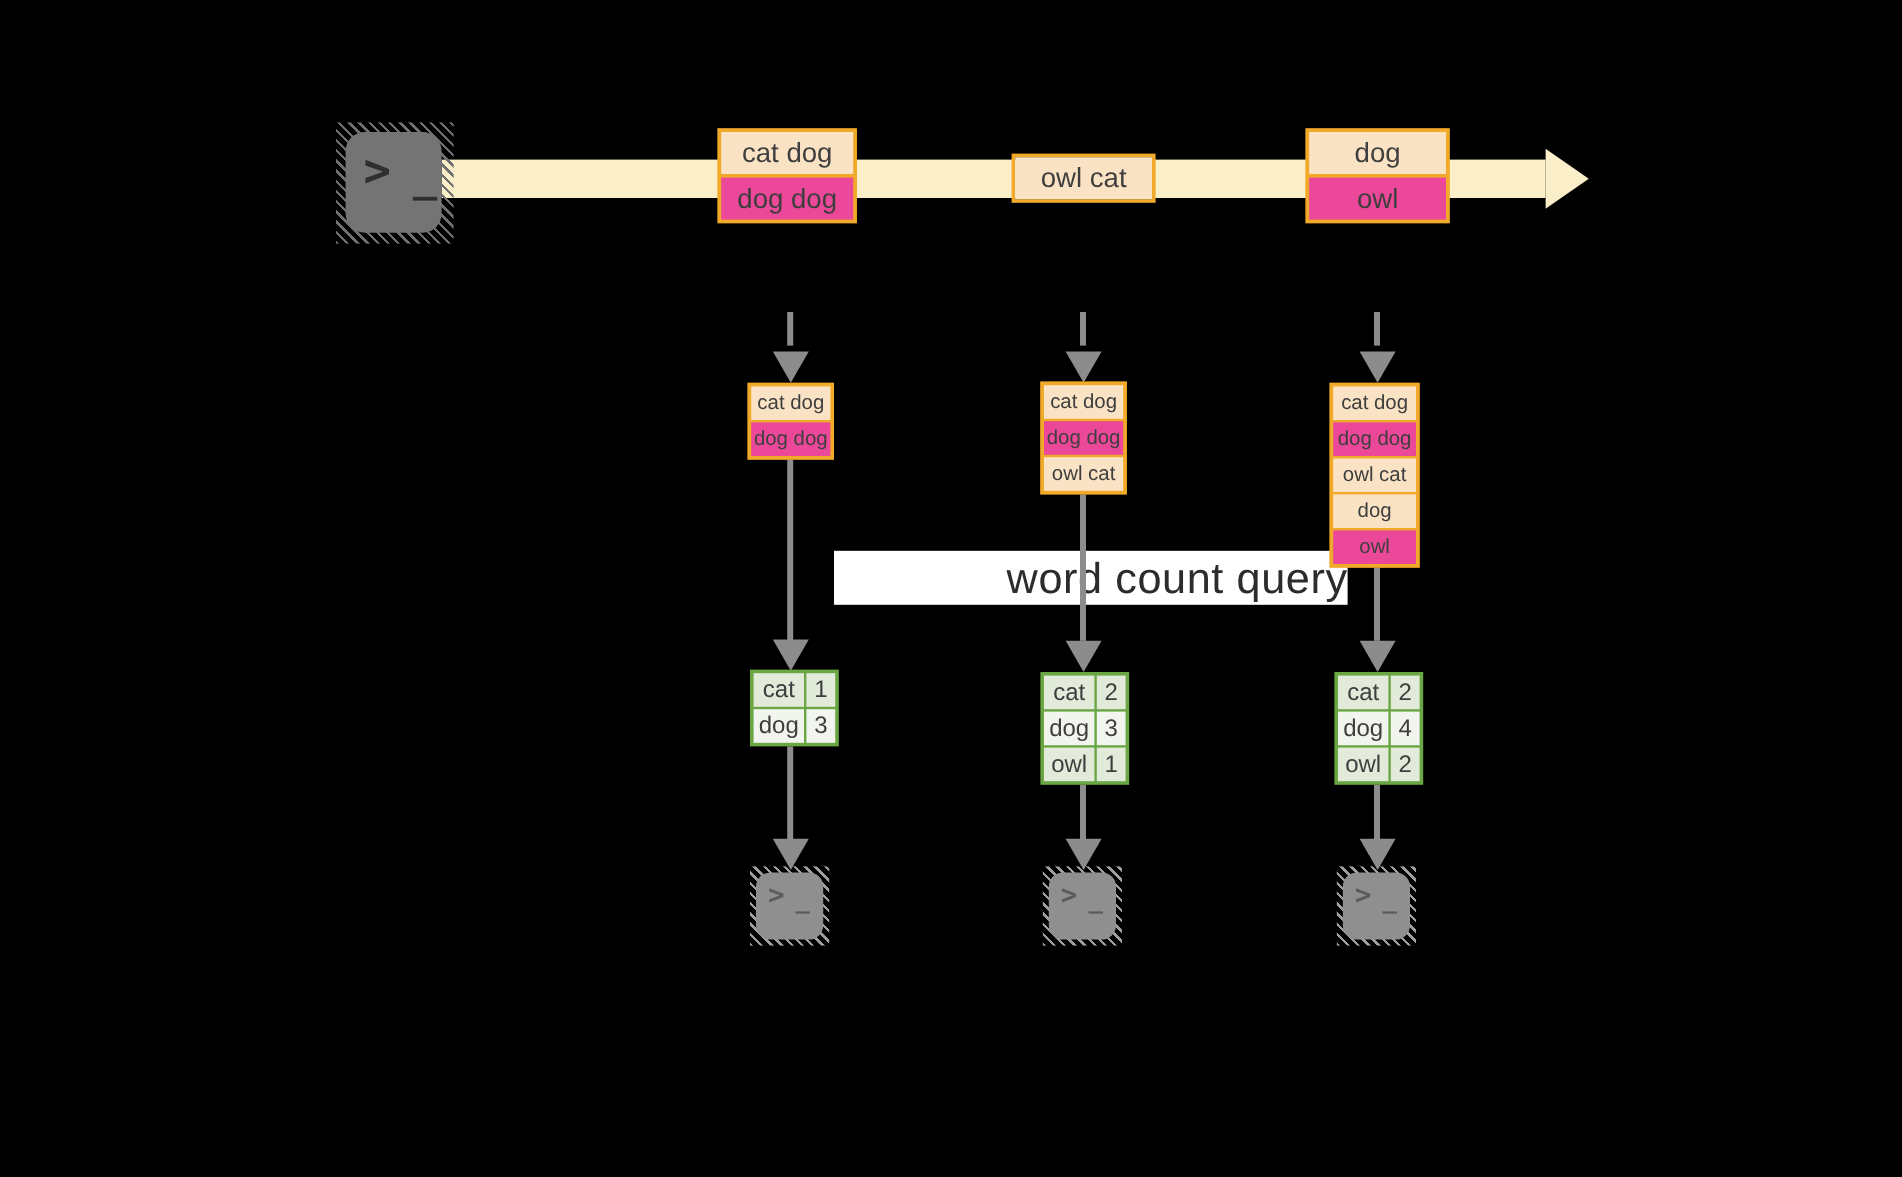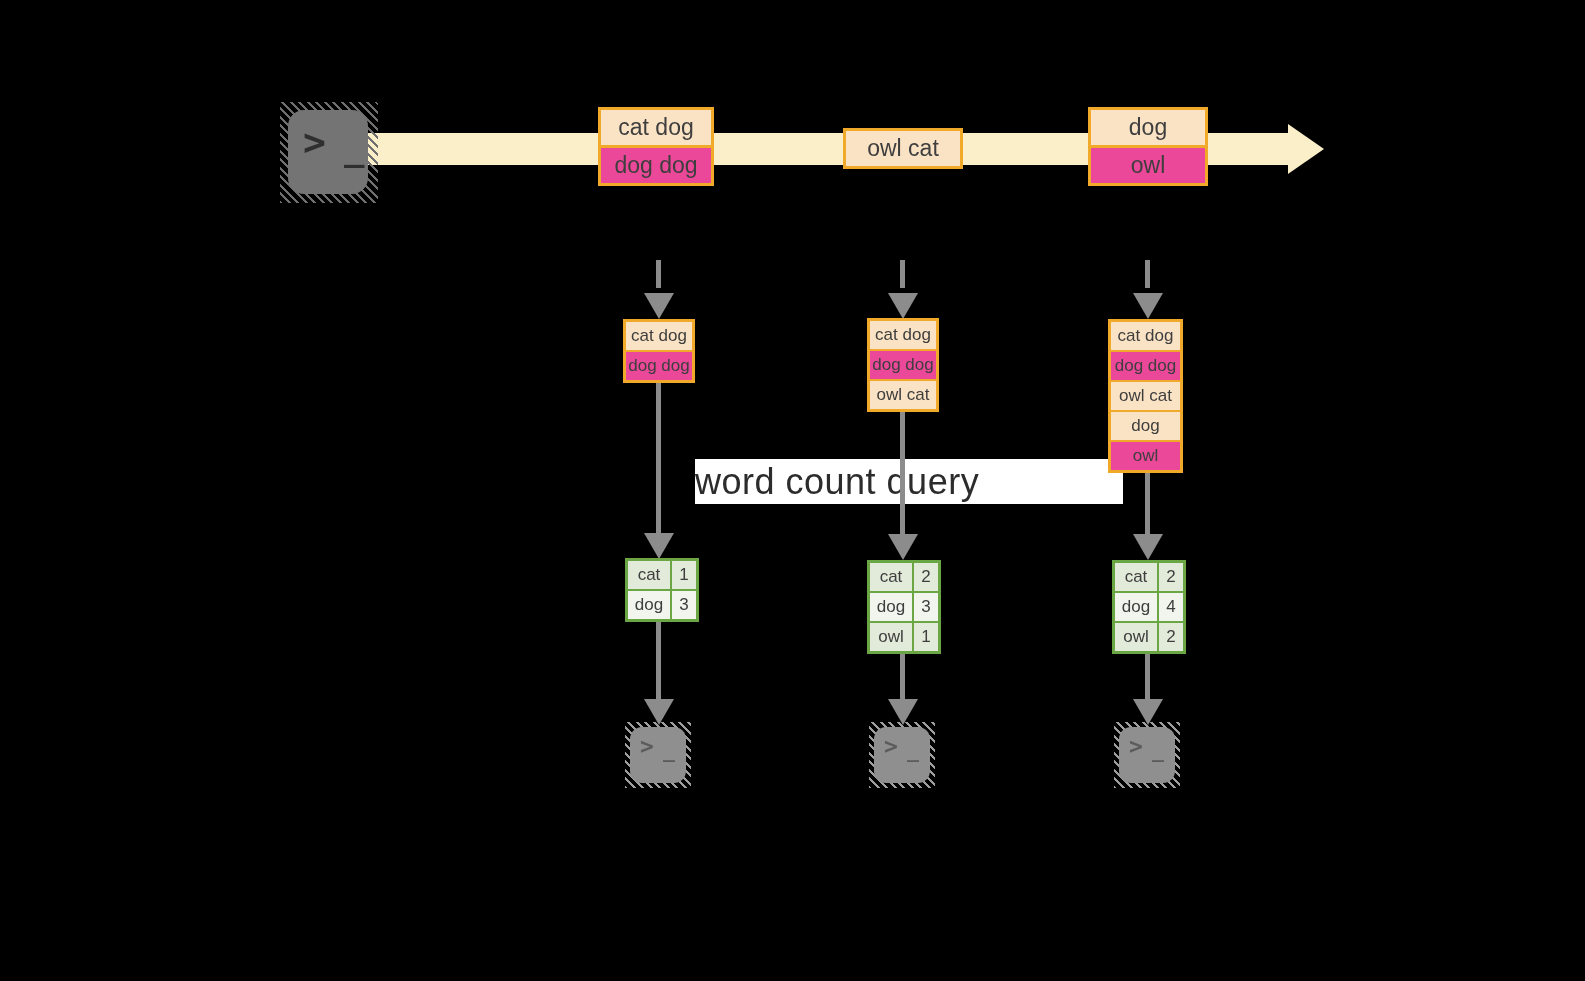--- a/index.html
+++ b/index.html
@@ -30,25 +30,25 @@
   .bcell{height:28px;line-height:28px;text-align:center;font-size:17px;color:#3E3E3E;}
   .bcell + .bcell{margin-top:2px;}
   .fill-peach{background:#FAE3C4;}
   .fill-cream{background:#ec4899;}
   
   .vdash,.vline{position:absolute;width:5px;background:#8C8C8C;z-index:6;}
   .ahead{position:absolute;width:0;height:0;z-index:6;
     border-left:15px solid transparent;border-right:15px solid transparent;border-top:26px solid #8C8C8C;}
   
   .query-label{position:absolute;left:695px;top:459px;width:428px;height:45px;background:#FFFFFF;z-index:5;
-    text-align:left;line-height:46px;font-size:36px;font-weight:300;color:#2C2C2C;letter-spacing:0.5px;}
+    text-align:right;line-height:46px;font-size:36px;font-weight:300;color:#2C2C2C;letter-spacing:0.5px;}
   
   .count-table{position:absolute;display:grid;grid-template-columns:42px 24px;gap:2px;padding:3px;
     background:#6AA744;z-index:7;}
-  .gcell{height:28px;line-height:28px;text-align:center;font-size:17px;color:#3E3E3E;}
+  .gcell{height:28px;line-height:28px;text-align:center;font-size:20px;color:#3E3E3E;}
   .count-table .gcell:nth-child(4n+1),.count-table .gcell:nth-child(4n+2){background:#E2EADA;}
   .count-table .gcell:nth-child(4n+3),.count-table .gcell:nth-child(4n){background:#F2F5EE;}
 </style>
 </head>
 <body>
 
 <div class="canvas">
 
   <div class="band"></div>
   <div class="band-head"></div>

